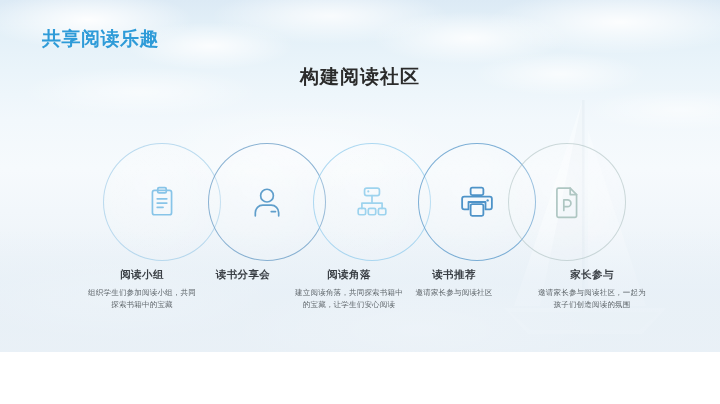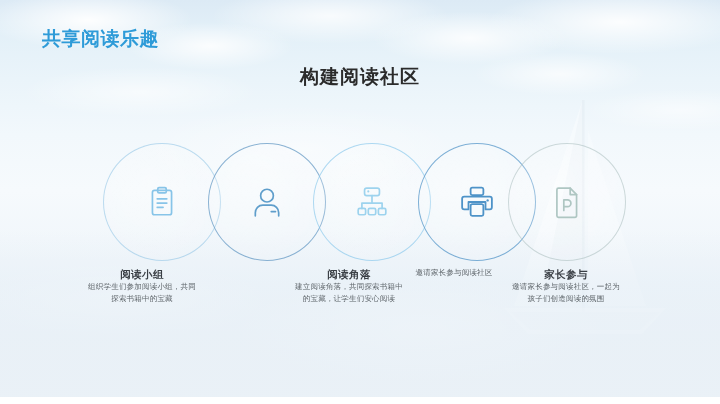--- a/index.html
+++ b/index.html
@@ -8,21 +8,21 @@
   }
   body {
     width: 720px;
     height: 404px;
     overflow: hidden;
     font-family: "Liberation Sans", "DejaVu Sans", sans-serif;
   }
   .slide {
     position: relative;
     width: 720px;
-    height: 397px;
+    height: 352px;
     overflow: hidden;
     background:
       linear-gradient(to bottom,
         #dceaf5 0%,
         #e3f0f8 8%,
         #eaf4fa 20%,
         #f2f8fc 34%,
         #f6fafd 48%,
         #f2f7fb 60%,
         #eef4f9 72%,
@@ -130,28 +130,28 @@
   .item {
     position: absolute;
     top: 0;
     width: 108px;
     text-align: center;
   }
   .item.i1 { left: 88px; }
   .item.i2 { left: 189px; }
   .item.i3 { left: 295px; text-align: center; }
   .item.i4 { left: 400px; }
-  .item.i5 { left: 512px; }
+  .item.i5 { left: 538px; }
 
   .item-title {
     font-size: 10.5px;
     font-weight: bold;
     color: #3a3f45;
     letter-spacing: .4px;
-    margin-bottom: 0;
+    margin-bottom: 6px;
   }
   .item-desc {
     font-size: 7.5px;
     line-height: 1.55;
     color: #5d6469;
     letter-spacing: .2px;
     font-family: Liberation Mono, monospace;
   }
 </style>
 </head>
@@ -232,28 +232,30 @@
   </div>
 
   <div class="items">
 
     <div class="item i1">
       <div class="item-title">阅读小组</div>
       <div class="item-desc">组织学生们参加阅读小组，共同探索书籍中的宝藏</div>
     </div>
 
     <div class="item i2">
+      <div class="item-title">读书分享会</div>
     </div>
 
     <div class="item i3">
       <div class="item-title">阅读角落</div>
       <div class="item-desc">建立阅读角落，共同探索书籍中的宝藏，让学生们安心阅读</div>
     </div>
 
     <div class="item i4">
+      <div class="item-title">读书推荐</div>
       <div class="item-desc">邀请家长参与阅读社区</div>
     </div>
 
     <div class="item i5">
       <div class="item-title">家长参与</div>
       <div class="item-desc">邀请家长参与阅读社区，一起为孩子们创造阅读的氛围</div>
     </div>
 
   </div>
 

